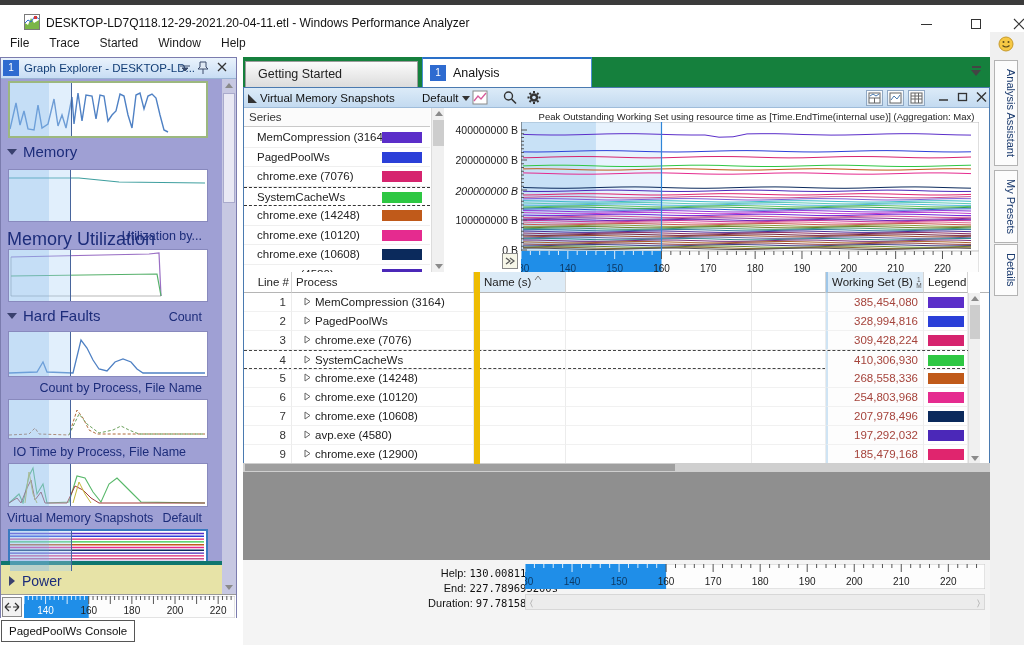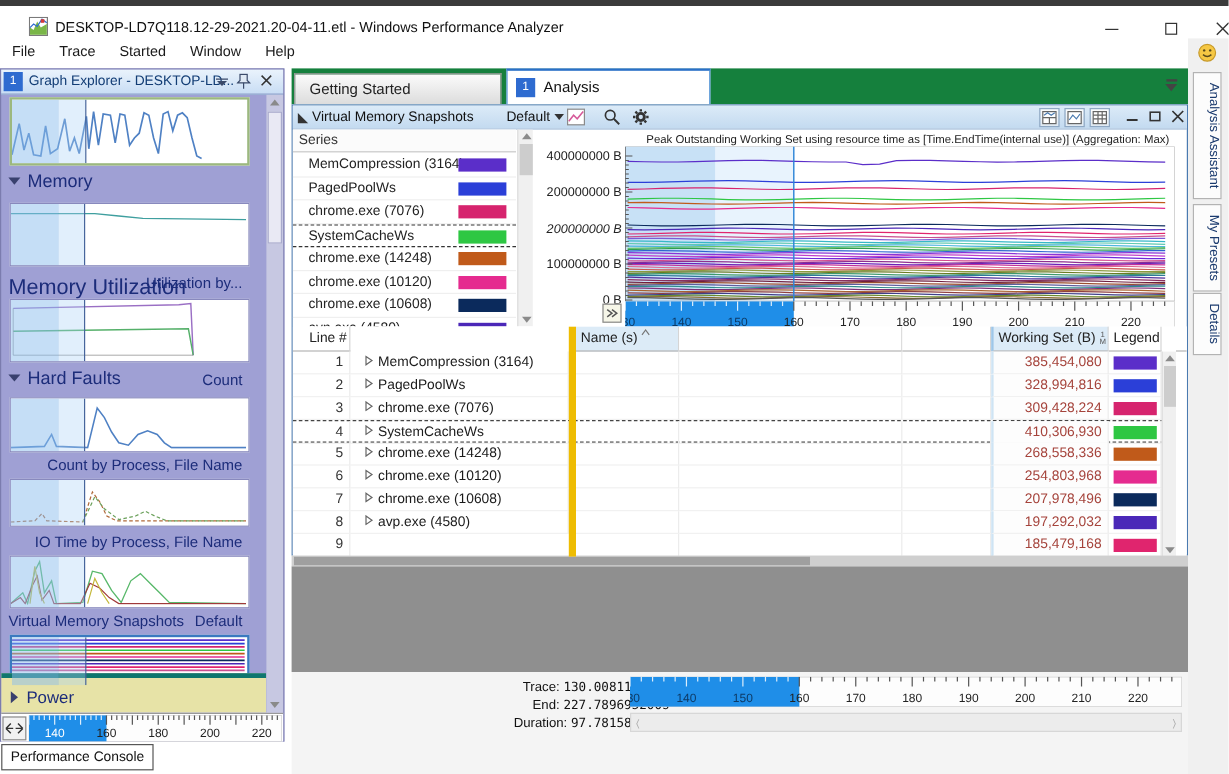--- a/index.html
+++ b/index.html
@@ -224,21 +224,21 @@
       <div class="sb-label" style="right:20px;top:302px;font-size:12.5px">Count by Process, File Name</div>
 
       <div class="thumb" style="top:320px;height:40px">
         <div class="lightsel"></div>
         <svg width="196" height="36" viewBox="0 0 196 36">
             <path d="M0,35 L20,34 L26,28 L30,34 L60,35 L68,10 L74,18 L80,30 L88,34 L196,34" fill="none" stroke="#b06a3a" stroke-width="1" stroke-dasharray="3,2"></path>
             <path d="M60,35 L70,14 L78,24 L90,33 L104,30 L112,26 L120,30 L130,34 L196,34" fill="none" stroke="#6aa05a" stroke-width="1" stroke-dasharray="3,2"></path>
           </svg>
       </div>
 
-      <div class="sb-label" style="right:20px;top:366px;font-size:12.5px">IO Time by Process, File Name</div>
+      <div class="sb-label" style="right:36px;top:366px;font-size:12.5px">IO Time by Process, File Name</div>
 
       <div class="thumb" style="top:384px;height:44px">
         <div class="lightsel"></div>
         <svg width="196" height="40" viewBox="0 0 196 40">
             <path d="M0,39 L10,30 L14,39 L20,12 L24,4 L28,30 L34,20 L38,39 L60,38 L68,12 L76,14 L84,28 L92,38 L100,20 L108,14 L116,22 L124,30 L132,38 L196,39" fill="none" stroke="#58b86a" stroke-width="1.1"></path>
             <path d="M0,39 L8,34 L12,39 L18,24 L22,16 L26,36 L32,28 L36,39 L58,39 L66,22 L74,26 L82,34 L90,39 L196,39" fill="none" stroke="#a03a3a" stroke-width="1"></path>
             <path d="M16,39 L20,8 L24,30 L28,39 M64,39 L70,18 L76,30 L82,39" fill="none" stroke="#c4b83a" stroke-width="1"></path>
           </svg>
       </div>
 
@@ -632,20 +632,21 @@
           <text x="280.9815950920245" y="21" text-anchor="middle" fill="#222" font-size="10px" font-family="&quot;Liberation Sans&quot;,sans-serif">190</text>
           <text x="327.8118609406953" y="21" text-anchor="middle" fill="#222" font-size="10px" font-family="&quot;Liberation Sans&quot;,sans-serif">200</text>
           <text x="374.642126789366" y="21" text-anchor="middle" fill="#222" font-size="10px" font-family="&quot;Liberation Sans&quot;,sans-serif">210</text>
           <text x="421.47239263803675" y="21" text-anchor="middle" fill="#222" font-size="10px" font-family="&quot;Liberation Sans&quot;,sans-serif">220</text>
         </svg>
       </div>
 
     <div id="vm-table">
       <div id="ybar"></div>
       <div class="th" style="left:0;width:48px;text-align:right;padding-right:2px">Line #</div>
+      <div class="th" style="left:48px;width:182px">Process</div>
       <div class="th blue" style="left:236px;width:86px">
         <span>Name (s)</span>
         <svg width="8" height="8" style="display:inline-block;vertical-align:4px">
             <path d="M1,6 L4,2 L7,6" fill="none" stroke="#777"></path>
           </svg>
       </div>
       <div class="th" style="left:322px;width:186px"></div>
       <div class="th" style="left:508px;width:74px"></div>
       <div class="th blue" style="left:582px;width:98px;border-left:2px solid #9ec6e8">
         <span>Working Set (B)</span>
@@ -755,20 +756,23 @@
             <div class="cell" style="left: 236px; width: 86px;"></div>
             <div class="cell" style="left: 322px; width: 186px;"></div>
             <div class="cell" style="left: 508px; width: 74px;"></div>
             <div class="cell c-ws" style="left: 582px; width: 98px; border-left: 2px solid rgb(207, 228, 244);">197,292,032</div>
             <div class="cell c-leg" style="left: 680px; width: 44px;">
               <span class="sw" style="background: rgb(75, 40, 184);"></span>
             </div>
           </div>
           <div class="trow" style="top: 173px;">
             <div class="cell c-line" style="left: 0px; width: 48px;">9</div>
+            <div class="cell" style="left: 48px; width: 182px; padding-left: 12px; white-space: nowrap; overflow: hidden;"><span class="expander"><svg width="7" height="9">
+                  <path d="M1,1 L6,4.5 L1,8 Z" fill="#fff" stroke="#666"></path>
+                </svg></span><span>chrome.exe (12900)</span></div>
             <div class="cell" style="left: 236px; width: 86px;"></div>
             <div class="cell" style="left: 322px; width: 186px;"></div>
             <div class="cell" style="left: 508px; width: 74px;"></div>
             <div class="cell c-ws" style="left: 582px; width: 98px; border-left: 2px solid rgb(207, 228, 244);">185,479,168</div>
             <div class="cell c-leg" style="left: 680px; width: 44px;">
               <span class="sw" style="background: rgb(224, 37, 110);"></span>
             </div>
           </div>
         </div>
       <div id="tbl-vscroll">
@@ -778,21 +782,21 @@
       </div>
     </div>
   </div>
 
   <div class="abs" id="hscroll">
       <div class="hthumb"></div>
     </div>
   <div class="abs" id="gray-gap"></div>
 
   <div class="abs" id="status">
-    <div class="st-line" style="left:115px;top:7px"><span>Trace:</span> <span class="val">130.008113700s</span></div>
+    <div class="st-line" style="left:115px;top:7px"><span>Help:</span> <span class="val">130.008113700s</span></div>
     <div class="st-line" style="left:115px;top:22px"><span>End:</span> <span class="val">227.789695200s</span></div>
     <div class="st-line" style="left:115px;top:37px"><span>Duration:</span> <span class="val">97.781581500s</span></div>
     <div id="bot-ruler">
         <svg width="460" height="25">
           <rect x="0" y="0" width="460" height="25" fill="#fdfdfd" stroke="#c8c8c8"></rect>
           <rect x="0" y="0" width="141.10429447852758" height="25" fill="#1f8ee8"></rect>
           <line x1="0" y1="0" x2="0" y2="8" stroke="rgba(255,255,255,0.85)"></line>
           <line x1="9.406952965235172" y1="0" x2="9.406952965235172" y2="4" stroke="rgba(255,255,255,0.85)"></line>
           <line x1="18.813905930470344" y1="0" x2="18.813905930470344" y2="4" stroke="rgba(255,255,255,0.85)"></line>
           <line x1="28.22085889570552" y1="0" x2="28.22085889570552" y2="4" stroke="rgba(255,255,255,0.85)"></line>
@@ -868,15 +872,15 @@
           <path d="M4.5,9.5 Q8,12.5 11.5,9.5" fill="none" stroke="#5a4a1a" stroke-width="1.2"></path>
         </svg>
     </div>
     <div id="rail-tabs">
         <div class="vtab" style="top: 28px;">Analysis Assistant</div>
         <div class="vtab" style="top: 138px;">My Presets</div>
         <div class="vtab" style="top: 212px;">Details</div>
       </div>
   </div>
 
-  <div class="abs" id="diag-btn">Performance Console</div>
+  <div class="abs" id="diag-btn">PagedPoolWs Console</div>
 
 </div>
 
 </body></html>

